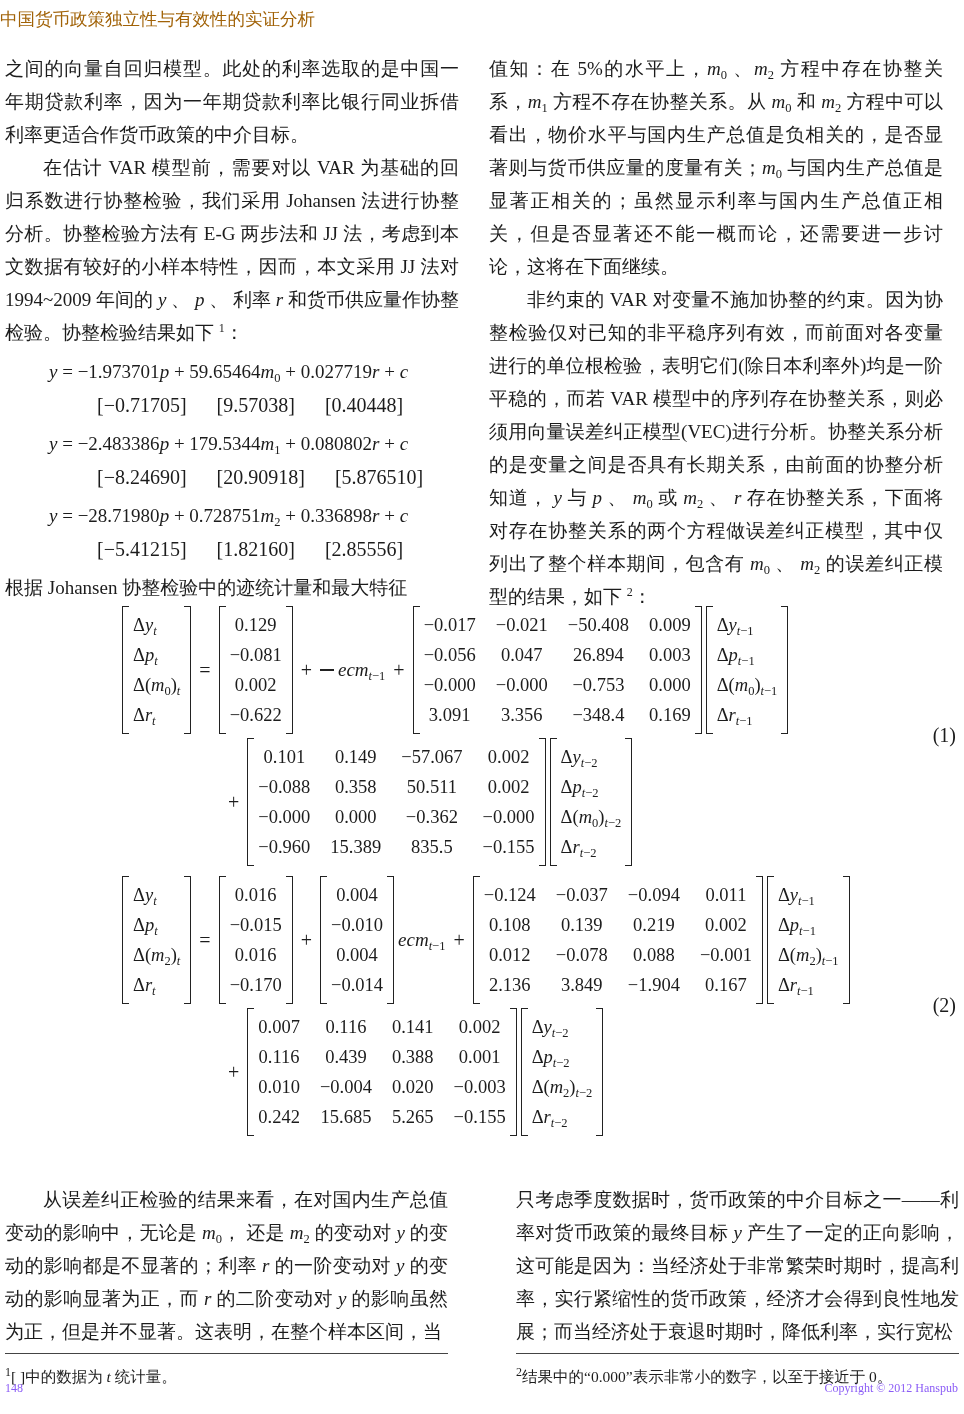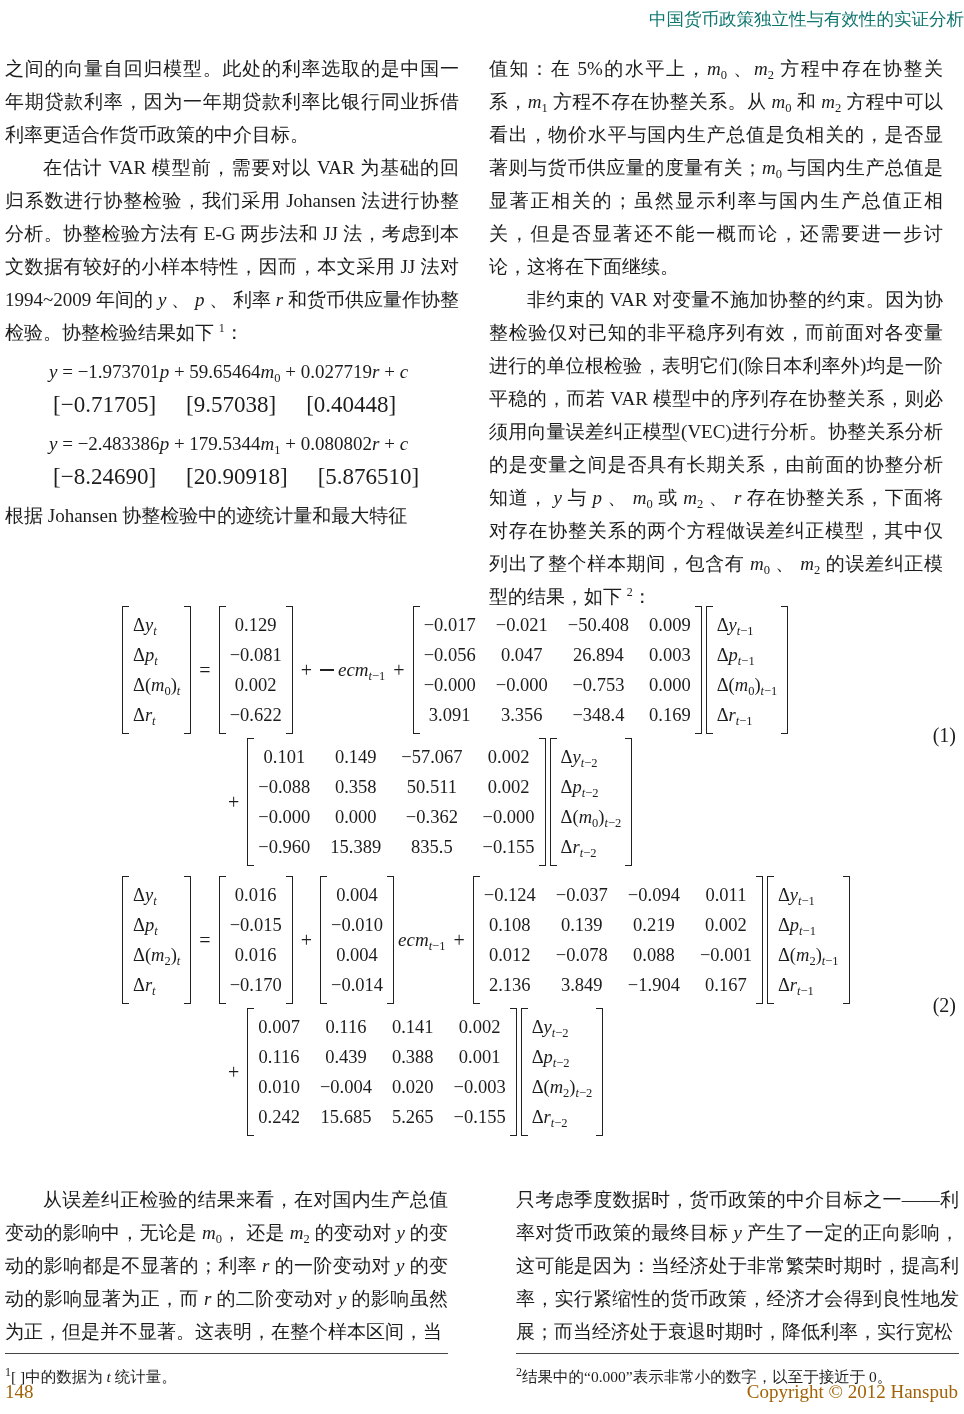--- a/index.html
+++ b/index.html
@@ -8,35 +8,35 @@
     width:964px; height:1414px; position:relative; overflow:hidden;
     font-family:"Liberation Serif","DejaVu Serif",serif;
     color:#1c1c1c;
   }
   sup { font-size:12px; line-height:0; }
   sub { font-size:12.5px; line-height:0; vertical-align:-0.3em; }
   i.v { font-style:italic; }
 
   .page-title {
     position:absolute; top:7px; left:0; width:100%;
-    text-align:right; font-size:17.5px; color:#0f766e;
+    text-align:left; font-size:17.5px; color:#a16207;
   }
 
   .cols {
     position:absolute; top:52px; left:5px; width:954px; height:558px;
     display:flex; column-gap:30px; overflow:hidden;
   }
   .col { width:454px; font-size:19px; line-height:33px; text-align:justify; }
   .para { text-align:justify; }
   .indent { text-indent:2em; }
 
   
   .ceq-block { margin-top:6px; }
   .ceq-line { margin-left:44px; font-size:19px; line-height:34px; white-space:nowrap; }
-  .tstats { display:flex; margin-left:48px; column-gap:30px; font-size:23px; line-height:32px; }
+  .tstats { display:flex; margin-left:92px; column-gap:30px; font-size:20px; line-height:32px; }
   .lastline { margin-top:6px; }
 
   
   .vec-section { position:absolute; top:606px; left:0; width:964px; }
   .vec-eq { position:relative; width:964px; }
   .vrow { display:flex; align-items:center; }
   .vrow1 { margin-left:120px; }
   .vrow2 { margin-left:222px; margin-top:4px; }
   .eqnum { position:absolute; right:8px; top:118px; font-size:20px; }
   .vec-eq + .vec-eq { margin-top:10px; }
@@ -57,21 +57,21 @@
     display:flex; column-gap:68px; overflow:hidden;
   }
   .bcol { width:454px; font-size:19px; line-height:33px; text-align:justify; }
   .footnote {
     margin-top:5px; border-top:1px solid #444; padding-top:12px;
     font-size:15.5px; line-height:22px; text-align:left; text-indent:0;
   }
 
   .footer {
     position:absolute; top:1381px; left:5px; width:953px;
-    display:flex; justify-content:space-between; font-size:19px; color:#a16207;
+    display:flex; justify-content:space-between; font-size:12px; color:#8b5cf6;
   }
 </style>
 </head>
 <body>
 
 <div class="page-title">中国货币政策独立性与有效性的实证分析</div>
 
 <div class="cols">
   <div class="col">
     <div class="para">之间的向量自回归模型。此处的利率选取的是中国一年期贷款利率，因为一年期贷款利率比银行同业拆借利率更适合作货币政策的中介目标。</div>
@@ -84,20 +84,28 @@
         <span>[9.57038]</span>
         <span>[0.40448]</span>
       </div>
     </div>
     <div class="ceq-block">
       <div class="ceq-line"><i class="v">y</i> = −2.483386<i class="v">p</i> + 179.5344<i class="v">m</i><sub>1</sub> + 0.080802<i class="v">r</i> + <i class="v">c</i></div>
       <div class="tstats">
         <span>[−8.24690]</span>
         <span>[20.90918]</span>
         <span>[5.876510]</span>
+      </div>
+    </div>
+    <div class="ceq-block">
+      <div class="ceq-line"><i class="v">y</i> = −28.71980<i class="v">p</i> + 0.728751<i class="v">m</i><sub>2</sub> + 0.336898<i class="v">r</i> + <i class="v">c</i></div>
+      <div class="tstats">
+        <span>[−5.41215]</span>
+        <span>[1.82160]</span>
+        <span>[2.85556]</span>
       </div>
     </div>
 
     <div class="para lastline">根据 Johansen 协整检验中的迹统计量和最大特征</div>
   </div>
 
   <div class="col">
     <div class="para">值知：在 5%的水平上，<i class="v">m</i><sub>0</sub> 、<i class="v">m</i><sub>2</sub> 方程中存在协整关系，<i class="v">m</i><sub>1</sub> 方程不存在协整关系。从 <i class="v">m</i><sub>0</sub> 和 <i class="v">m</i><sub>2</sub> 方程中可以看出，物价水平与国内生产总值是负相关的，是否显著则与货币供应量的度量有关；<i class="v">m</i><sub>0</sub> 与国内生产总值是显著正相关的；虽然显示利率与国内生产总值正相关，但是否显著还不能一概而论，还需要进一步讨论，这将在下面继续。</div>
     <div class="para indent">非约束的 VAR 对变量不施加协整的约束。因为协整检验仅对已知的非平稳序列有效，而前面对各变量进行的单位根检验，表明它们(除日本利率外)均是一阶平稳的，而若 VAR 模型中的序列存在协整关系，则必须用向量误差纠正模型(VEC)进行分析。协整关系分析的是变量之间是否具有长期关系，由前面的协整分析知道， <i class="v">y</i> 与 <i class="v">p</i> 、 <i class="v">m</i><sub>0</sub> 或 <i class="v">m</i><sub>2</sub> 、 <i class="v">r</i> 存在协整关系，下面将对存在协整关系的两个方程做误差纠正模型，其中仅列出了整个样本期间，包含有 <i class="v">m</i><sub>0</sub> 、 <i class="v">m</i><sub>2</sub> 的误差纠正模型的结果，如下 <sup>2</sup>：</div>
   </div>

